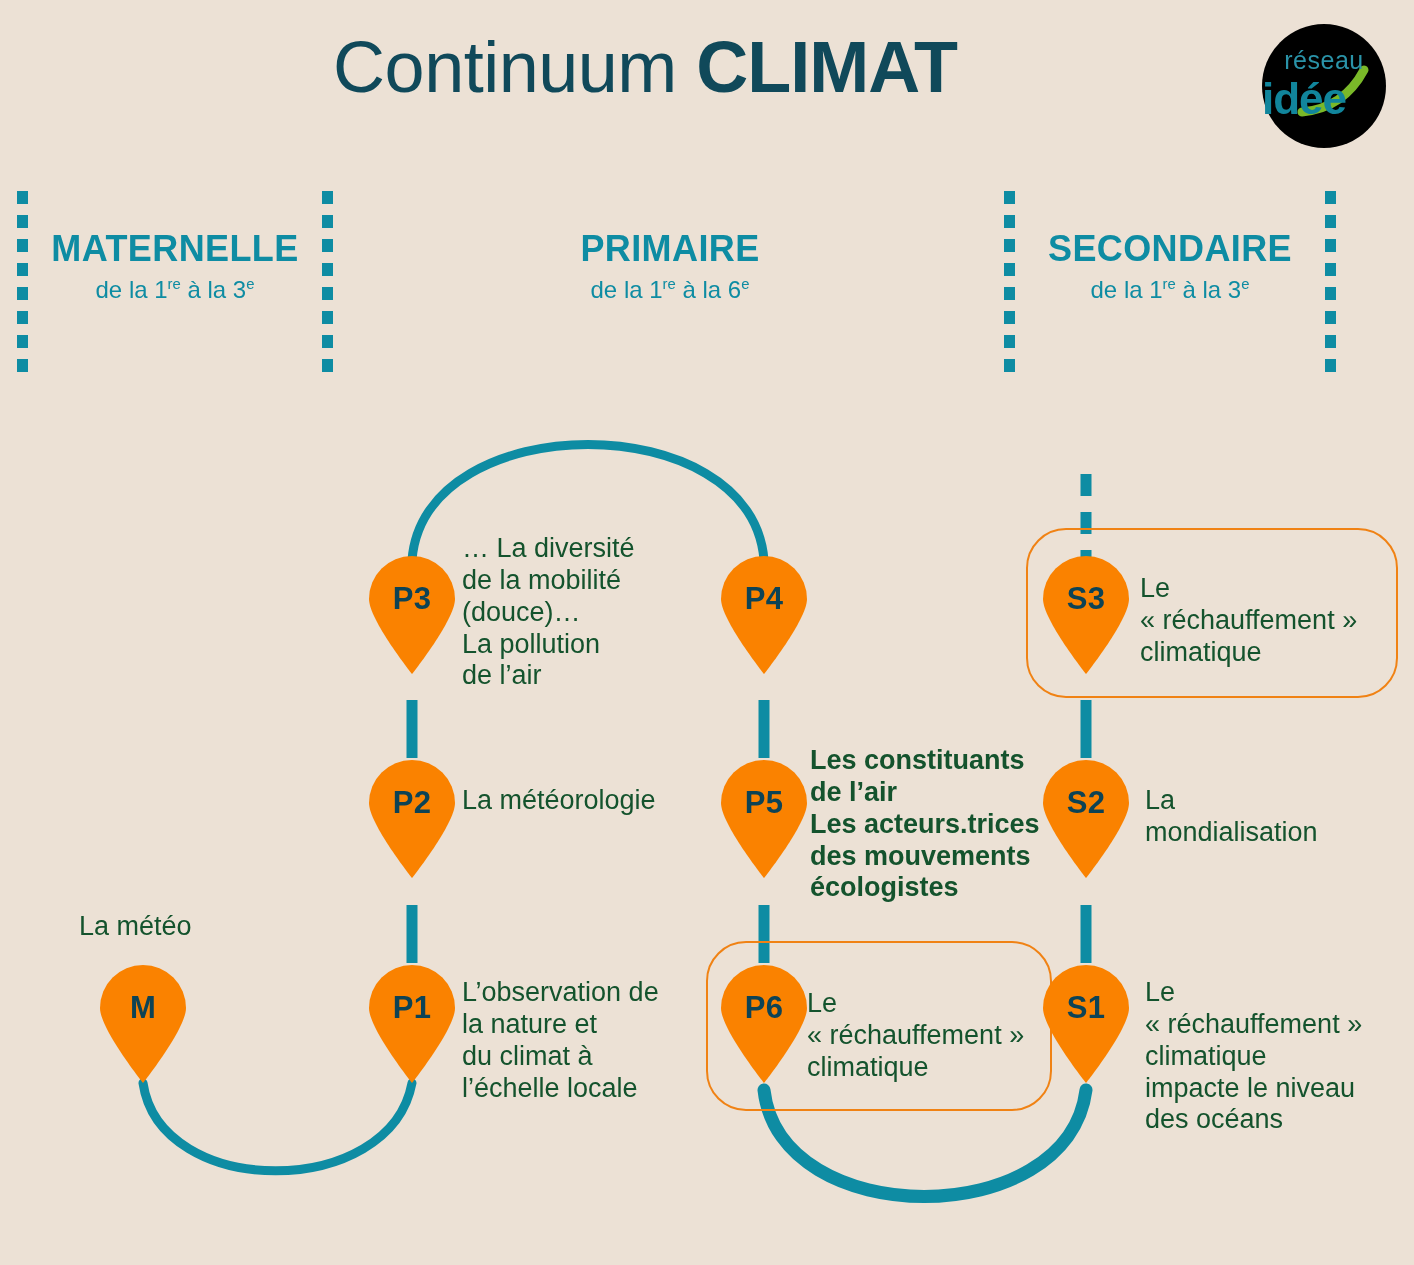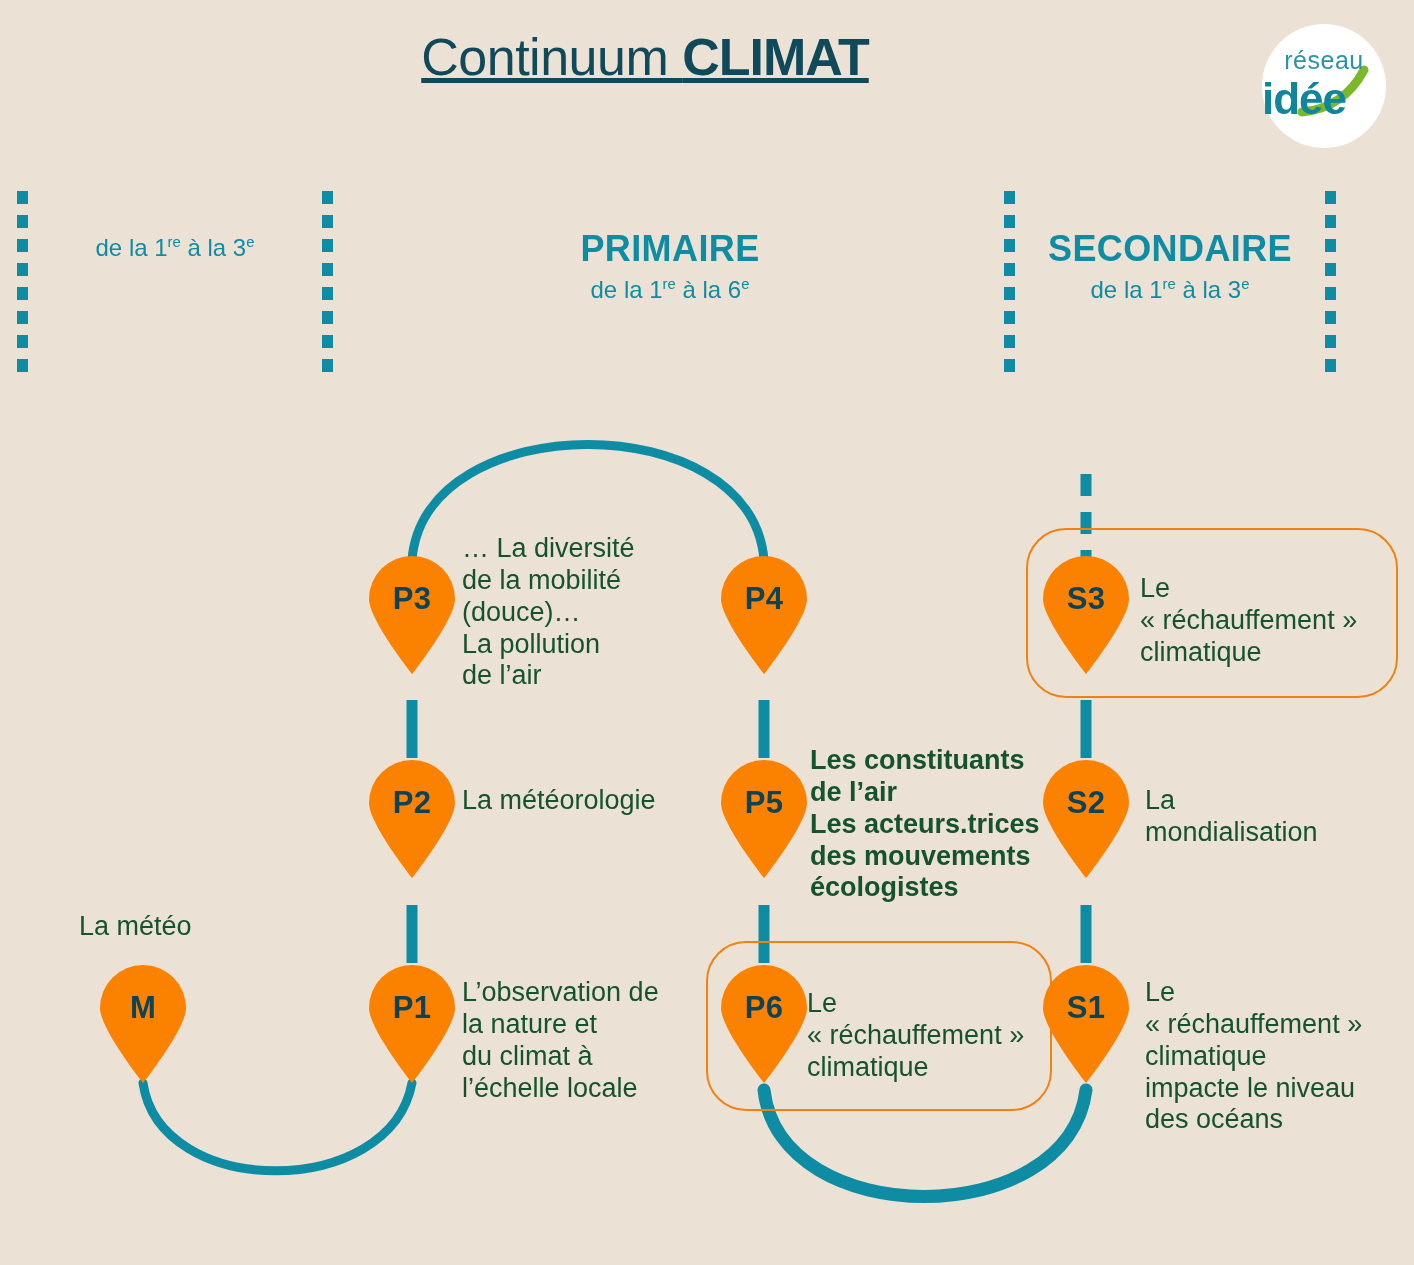--- a/index.html
+++ b/index.html
@@ -20,39 +20,38 @@
     height: 1265px;
   }
 
   
   #title {
     position: absolute;
     left: 0;
     top: 30px;
     width: 1290px;
     text-align: center;
-    font-size: 52px;
+    font-size: 72px;
     line-height: 1.05;
     color: #10495a;
     letter-spacing: -0.5px;
     white-space: nowrap;
-    text-decoration: underline;
   }
   #title .light { font-weight: 400; }
   #title .heavy { font-weight: 700; letter-spacing: -1px; }
 
   
   #logo {
     position: absolute;
     left: 1262px;
     top: 24px;
     width: 124px;
     height: 124px;
     border-radius: 50%;
-    background: #ffffff;
+    background: #000000;
   }
   #logo .logo-reseau {
     position: absolute;
     left: 0; right: 0;
     top: 22px;
     text-align: center;
     font-size: 25px;
     color: #2a93a8;
     letter-spacing: 0.5px;
   }
@@ -177,20 +176,21 @@
     <div class="logo-reseau">réseau</div>
     <div class="logo-idee">idée</div>
   </div>
 
   <div class="dotline" style="left:17px"></div>
   <div class="dotline" style="left:322px"></div>
   <div class="dotline" style="left:1004px"></div>
   <div class="dotline" style="left:1325px"></div>
 
   <div class="band-head" style="left:17px; top:228px; width:316px;">
+    <div class="band-title">MATERNELLE</div>
     <div class="band-sub"><span>de la 1</span><sup>re</sup><span> à la 3</span><sup>e</sup></div>
   </div>
 
   <div class="band-head" style="left:380px; top:228px; width:580px;">
     <div class="band-title">PRIMAIRE</div>
     <div class="band-sub"><span>de la 1</span><sup>re</sup><span> à la 6</span><sup>e</sup></div>
   </div>
 
   <div class="band-head" style="left:1010px; top:228px; width:320px;">
     <div class="band-title">SECONDAIRE</div>

